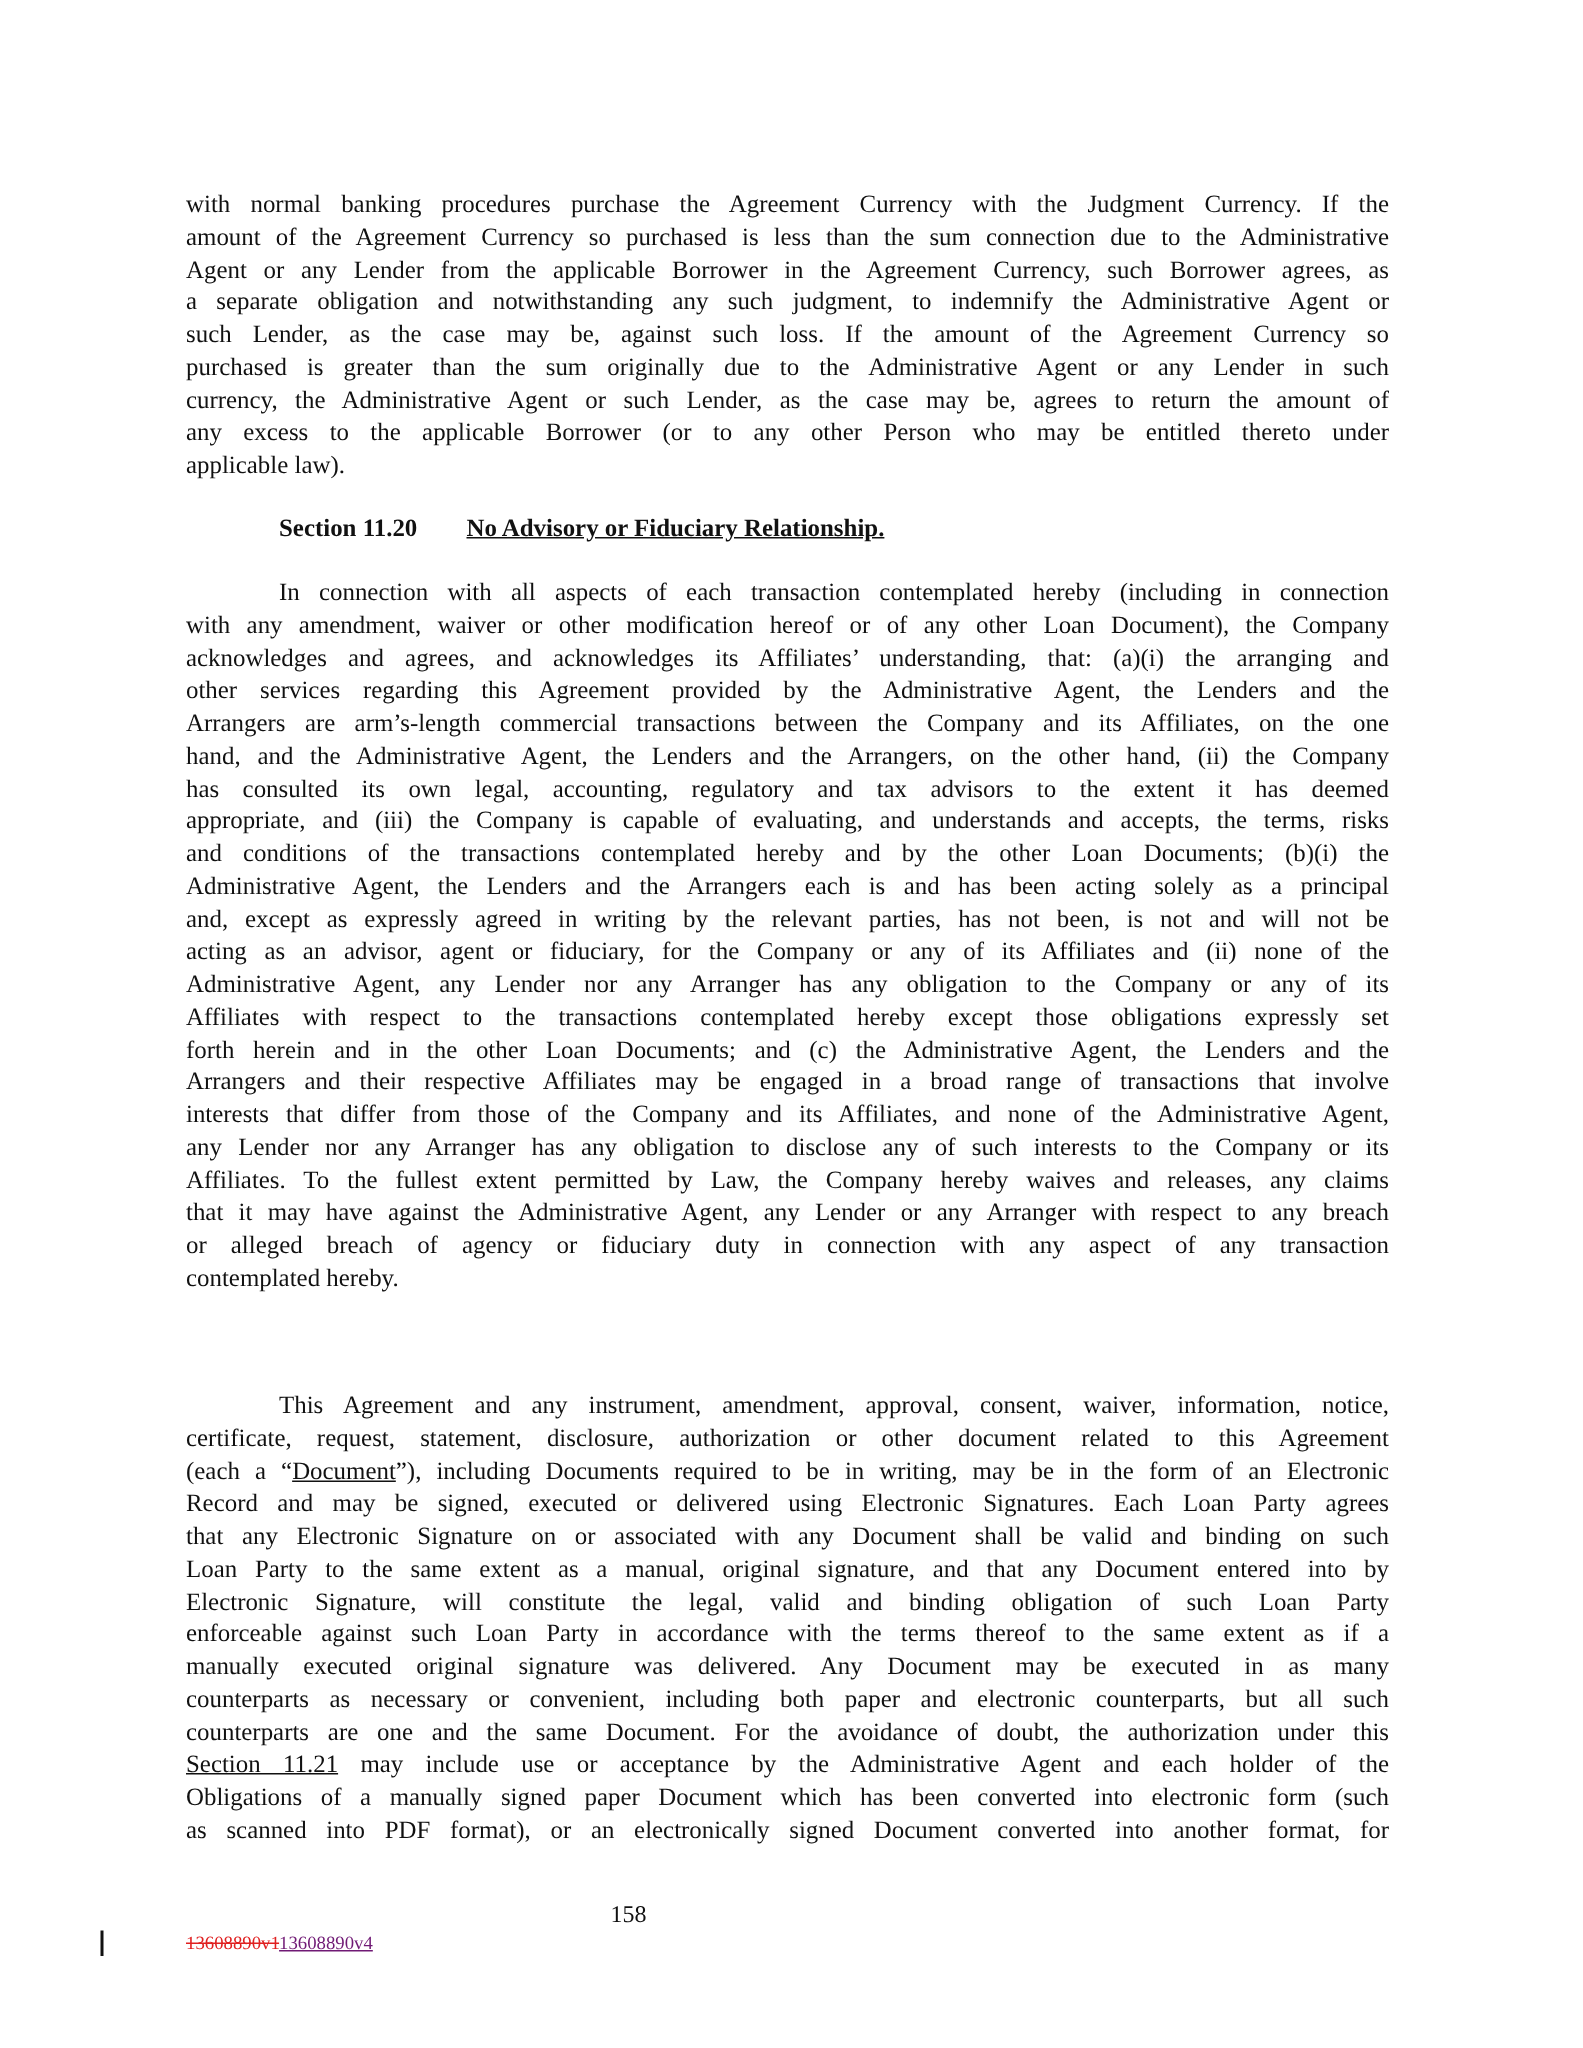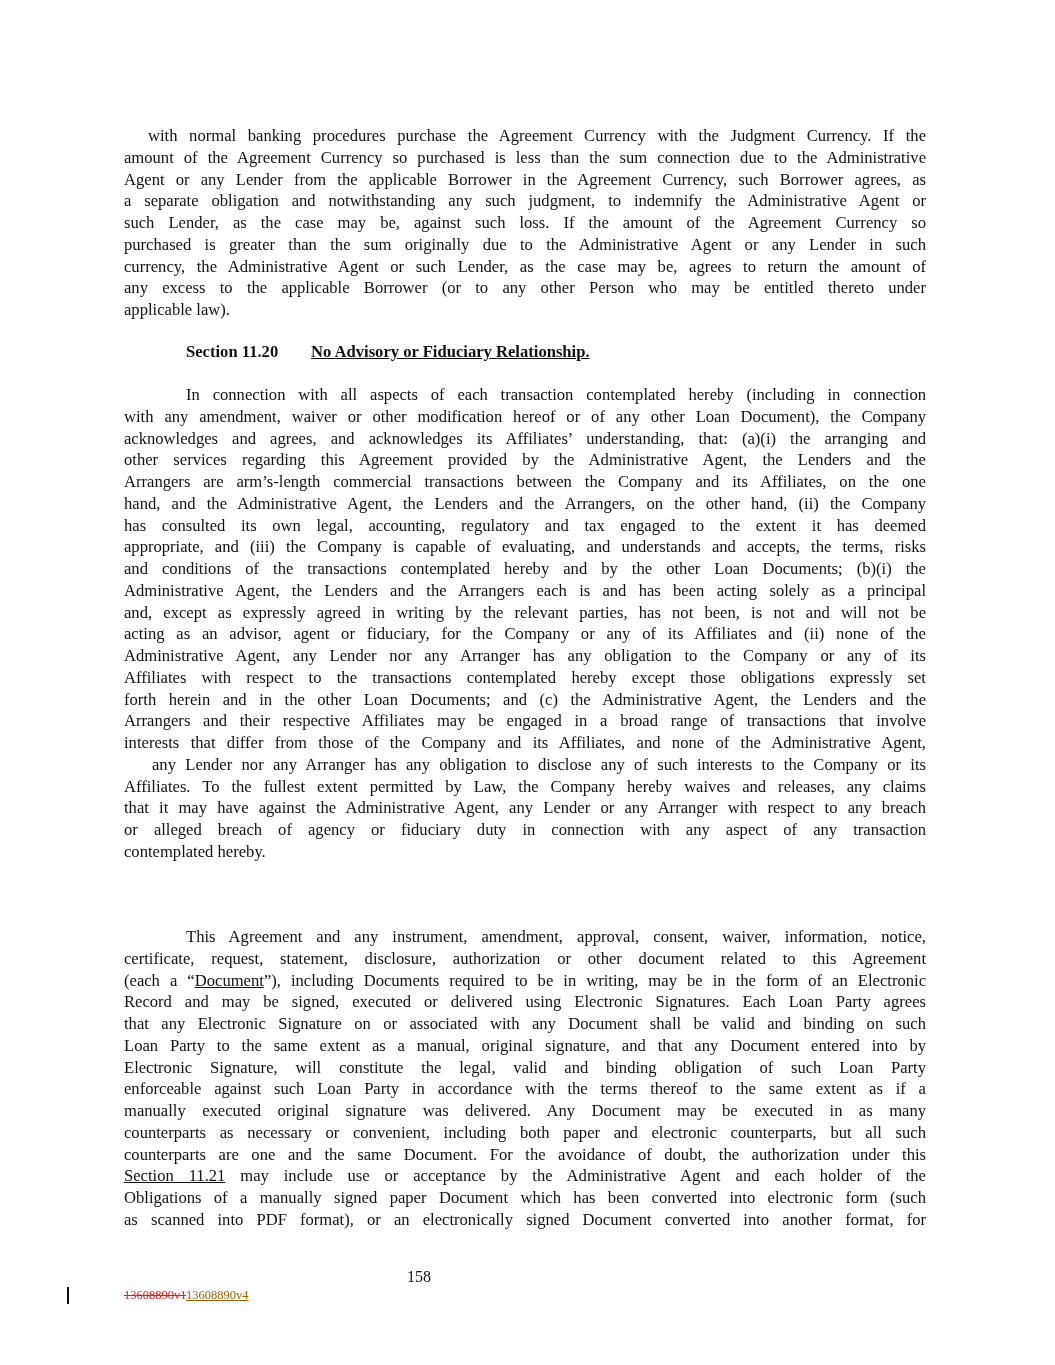--- a/index.html
+++ b/index.html
@@ -22,21 +22,21 @@
   .docid .old { color: #e02020; text-decoration: line-through; }
   .docid .new { color: #2020d0; text-decoration: underline; }
   .changebar { position: absolute; left: 67px; top: 1287px; width: 2px; height: 17px; background: #111; }
 </style>
 </head>
 <body>
 
 <div class="page">
 
   <div class="block" style="top:125px;">
-    <span class="ln" style="white-space: normal; overflow: hidden; margin-left: 24px;">with normal banking procedures purchase the Agreement Currency with the Judgment Currency.  If the</span>
+    <span class="ln" style="white-space: normal; overflow: hidden;">with normal banking procedures purchase the Agreement Currency with the Judgment Currency.  If the</span>
     <span class="ln" style="white-space: normal; overflow: hidden;">amount of the Agreement Currency so purchased is less than the sum connection due to the Administrative</span>
     <span class="ln" style="white-space: normal; overflow: hidden;">Agent or any Lender from the applicable Borrower in the Agreement Currency, such Borrower agrees, as</span>
     <span class="ln" style="white-space: normal; overflow: hidden;">a separate obligation and notwithstanding any such judgment, to indemnify the Administrative Agent or</span>
     <span class="ln" style="white-space: normal; overflow: hidden;">such Lender, as the case may be, against such loss.  If the amount of the Agreement Currency so</span>
     <span class="ln" style="white-space: normal; overflow: hidden; font-family: Liberation Serif, serif;">purchased is greater than the sum originally due to the Administrative Agent or any Lender in such</span>
     <span class="ln" style="white-space: normal; overflow: hidden;">currency, the Administrative Agent or such Lender, as the case may be, agrees to return the amount of</span>
     <span class="ln" style="white-space: normal; overflow: hidden;">any excess to the applicable Borrower (or to any other Person who may be entitled thereto under</span>
     <span class="ln last" style="white-space: normal; overflow: hidden;">applicable law).</span>
   </div>
 
@@ -44,32 +44,32 @@
     <span class="num">Section 11.20</span><span class="title">No Advisory or Fiduciary Relationship.</span>
   </div>
 
   <div class="block" style="top:384px;">
     <span class="ln indent" style="white-space: normal; overflow: hidden;">In connection with all aspects of each transaction contemplated hereby (including in connection</span>
     <span class="ln" style="white-space: normal; overflow: hidden;">with any amendment, waiver or other modification hereof or of any other Loan Document), the Company</span>
     <span class="ln" style="white-space: normal; overflow: hidden;">acknowledges and agrees, and acknowledges its Affiliates’ understanding, that: (a)(i) the arranging and</span>
     <span class="ln" style="white-space: normal; overflow: hidden;">other services regarding this Agreement provided by the Administrative Agent, the Lenders and the</span>
     <span class="ln" style="white-space: normal; overflow: hidden;">Arrangers are arm’s-length commercial transactions between the Company and its Affiliates, on the one</span>
     <span class="ln" style="white-space: normal; overflow: hidden;">hand, and the Administrative Agent, the Lenders and the Arrangers, on the other hand, (ii) the Company</span>
-    <span class="ln" style="white-space: normal; overflow: hidden;">has consulted its own legal, accounting, regulatory and tax engaged to the extent it has deemed</span>
+    <span class="ln" style="white-space: normal; overflow: hidden;">has consulted its own legal, accounting, regulatory and tax advisors to the extent it has deemed</span>
     <span class="ln" style="white-space: normal; overflow: hidden;">appropriate, and (iii) the Company is capable of evaluating, and understands and accepts, the terms, risks</span>
     <span class="ln" style="white-space: normal; overflow: hidden;">and conditions of the transactions contemplated hereby and by the other Loan Documents; (b)(i) the</span>
     <span class="ln" style="white-space: normal; overflow: hidden;">Administrative Agent, the Lenders and the Arrangers each is and has been acting solely as a principal</span>
     <span class="ln" style="white-space: normal; overflow: hidden;">and, except as expressly agreed in writing by the relevant parties, has not been, is not and will not be</span>
     <span class="ln" style="white-space: normal; overflow: hidden;">acting as an advisor, agent or fiduciary, for the Company or any of its Affiliates and (ii) none of the</span>
     <span class="ln" style="white-space: normal; overflow: hidden;">Administrative Agent, any Lender nor any Arranger has any obligation to the Company or any of its</span>
     <span class="ln" style="white-space: normal; overflow: hidden;">Affiliates with respect to the transactions contemplated hereby except those obligations expressly set</span>
     <span class="ln" style="white-space: normal; overflow: hidden;">forth herein and in the other Loan Documents; and (c) the Administrative Agent, the Lenders and the</span>
     <span class="ln" style="white-space: normal; overflow: hidden;">Arrangers and their respective Affiliates may be engaged in a broad range of transactions that involve</span>
     <span class="ln" style="white-space: normal; overflow: hidden;">interests that differ from those of the Company and its Affiliates, and none of the Administrative Agent,</span>
-    <span class="ln" style="white-space: normal; overflow: hidden; margin-left: 28px;">any Lender nor any Arranger has any obligation to disclose any of such interests to the Company or its</span>
+    <span class="ln" style="white-space: normal; overflow: hidden;">any Lender nor any Arranger has any obligation to disclose any of such interests to the Company or its</span>
     <span class="ln" style="white-space: normal; overflow: hidden;">Affiliates.  To the fullest extent permitted by Law, the Company hereby waives and releases, any claims</span>
     <span class="ln" style="white-space: normal; overflow: hidden;">that it may have against the Administrative Agent, any Lender or any Arranger with respect to any breach</span>
     <span class="ln" style="white-space: normal; overflow: hidden;">or alleged breach of agency or fiduciary duty in connection with any aspect of any transaction</span>
     <span class="ln last" style="white-space: normal; overflow: hidden;">contemplated hereby.</span>
   </div>
 
 
   <div class="block" style="top:926px;">
     <span class="ln indent" style="white-space: normal; overflow: hidden;">This Agreement and any instrument, amendment, approval, consent, waiver, information, notice,</span>
     <span class="ln" style="white-space: normal; overflow: hidden;">certificate, request, statement, disclosure, authorization or other document related to this Agreement</span>
@@ -83,16 +83,16 @@
     <span class="ln" style="white-space: normal; overflow: hidden;">counterparts as necessary or convenient, including both paper and electronic counterparts, but all such</span>
     <span class="ln" style="white-space: normal; overflow: hidden;">counterparts are one and the same Document.  For the avoidance of doubt, the authorization under this</span>
     <span class="ln" style="white-space: normal; overflow: hidden;"><u class="u">Section 11.21</u><span> may include use or acceptance by the Administrative Agent and each holder of the</span></span>
     <span class="ln" style="white-space: normal; overflow: hidden;">Obligations of a manually signed paper Document which has been converted into electronic form (such</span>
     <span class="ln" style="white-space: normal; overflow: hidden;">as scanned into PDF format), or an electronically signed Document converted into another format, for</span>
   </div>
 
   <div class="pagenum">158</div>
   <div class="changebar"></div>
   <div class="docid">
-    <span class="old" style="color: rgb(224, 32, 32);">13608890v1</span><span class="new" style="color: #a16207;">13608890v4</span>
+    <span class="old" style="color: rgb(224, 32, 32);">13608890v1</span><span class="new" style="color: #701a75;">13608890v4</span>
   </div>
 
 </div>
 
 </body></html>

